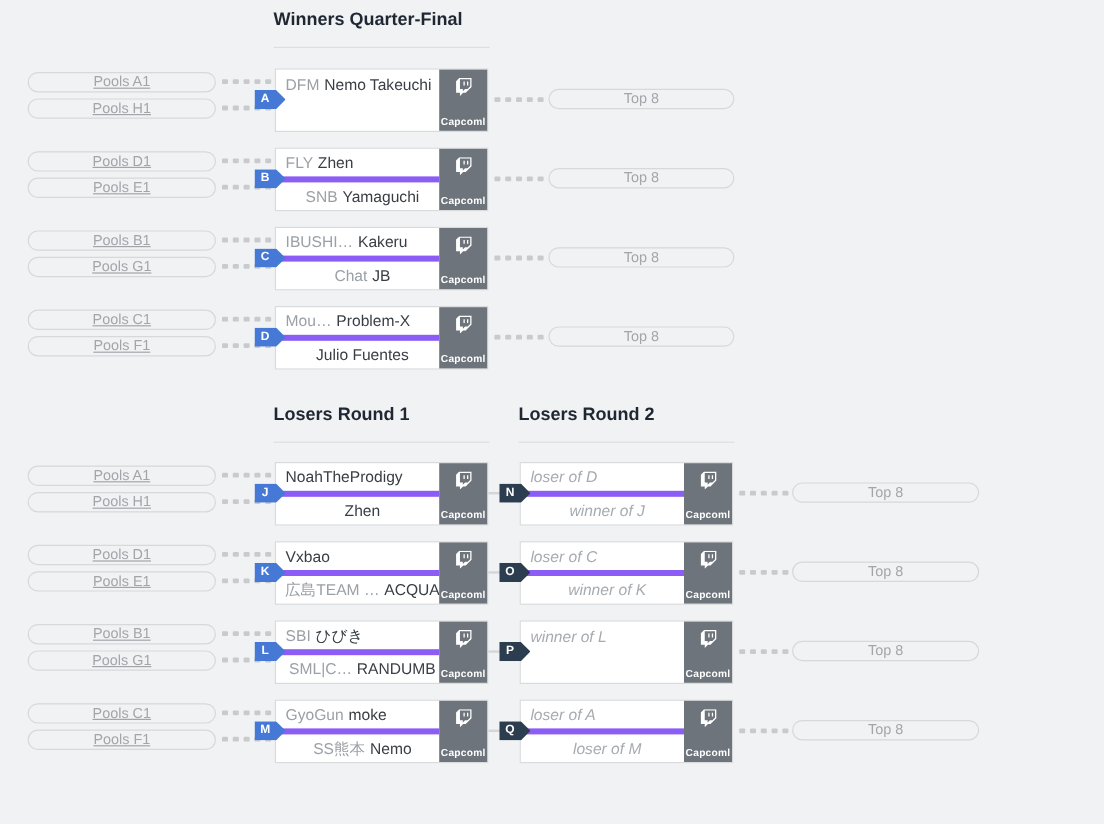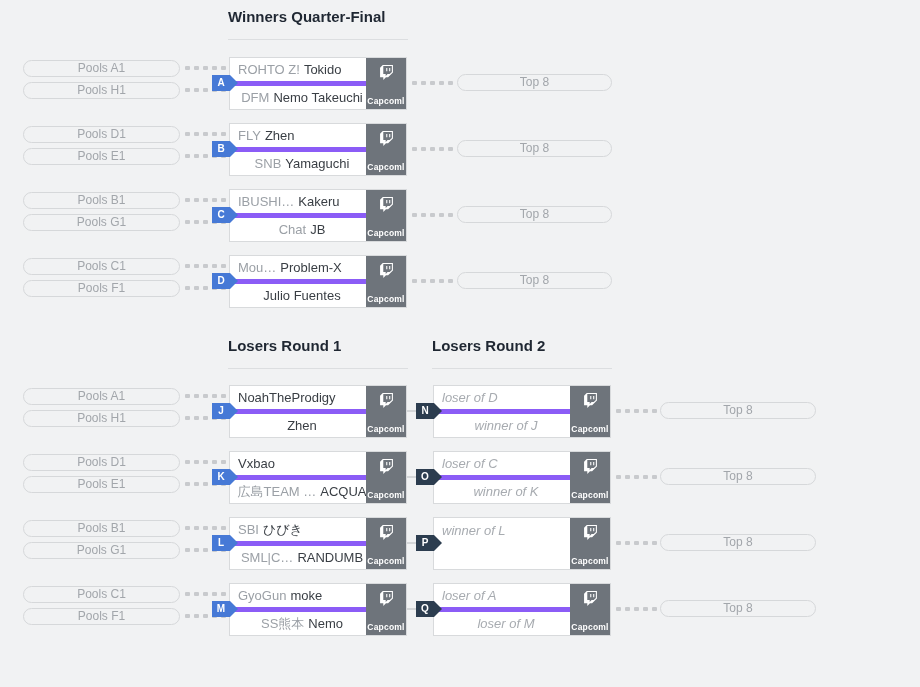--- a/index.html
+++ b/index.html
@@ -7,21 +7,21 @@
   .stage{position:relative;width:920px;height:687px;background:#f1f2f3;overflow:hidden;}
 
   .round-title{position:absolute;font-size:15px;font-weight:700;color:#1f2732;white-space:nowrap;}
   .round-rule{position:absolute;height:0;border-top:1px solid #dcdee0;}
 
   .mgroup{position:absolute;left:0;width:920px;height:53px;}
 
   .pill{position:absolute;height:17px;border:1px solid #d6d8da;border-radius:9px;
         box-sizing:border-box;text-align:center;font-size:12px;color:#a2a6ab;
         line-height:15px;background:transparent;}
-  .pool-pill{left:23px;width:157px;}
+  .pool-pill{left:23px;width:157px;text-decoration:underline;}
   .top8-pill{width:155px;}
 
   .dashes{position:absolute;display:flex;gap:4px;}
   .dashes .d{width:5px;height:4px;background:#c8cacd;border-radius:1px;}
 
   .mbox{position:absolute;top:0;width:178px;height:53px;box-sizing:border-box;
         background:#fff;border:1px solid #d8dadc;display:flex;}
   .slots{flex:1;min-width:0;display:flex;flex-direction:column;}
   .slot{height:25px;line-height:25px;padding-left:8px;font-size:13px;display:flex;
         gap:4px;white-space:nowrap;overflow:hidden;align-items:center;}
@@ -71,24 +71,20 @@
     <div class="dashes" style="left:185px;top:31px">
         <span class="d"></span>
         <span class="d"></span>
         <span class="d"></span>
         <span class="d"></span>
         <span class="d"></span>
       </div>
     <div class="mbox" style="left:229px">
       <div class="slots">
         <div class="slot">
-            <span class="pfx">ROHTO Z!</span>
-            <span class="nm">Tokido</span>
-          </div>
-        <div class="slot">
             <span class="pfx">DFM</span>
             <span class="nm">Nemo Takeuchi</span>
           </div>
       </div>
       <div class="badge">
         <svg width="15" height="15" viewBox="0 0 24 24">
             <path fill="#ffffff" d="M11.571 4.714h1.715v5.143H11.57zm4.715 0H18v5.143h-1.714zM6 0L1.714 4.286v15.428h5.143V24l4.286-4.286h3.428L22.286 12V0zm14.571 11.143l-3.428 3.428h-3.429l-3 3v-3H6.857V1.714h13.714z"></path>
           </svg>
         <span class="badge-txt">Capcoml</span>
       </div>

